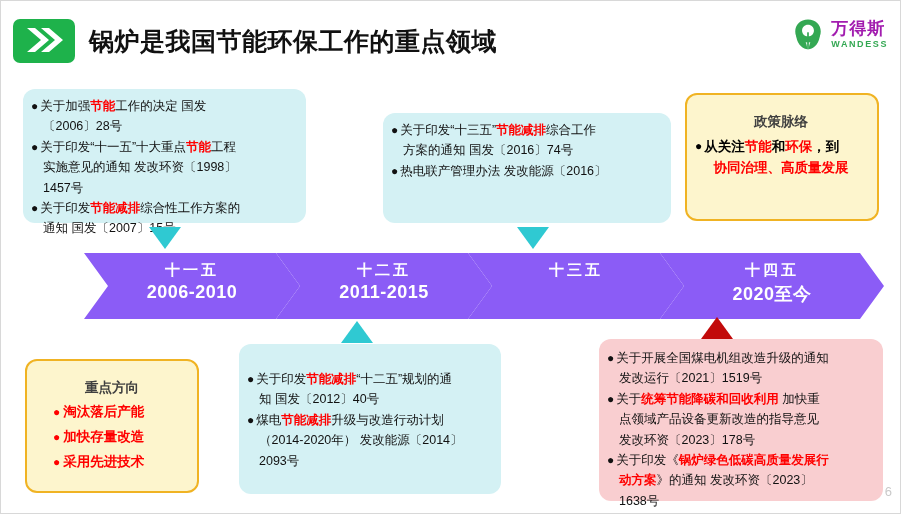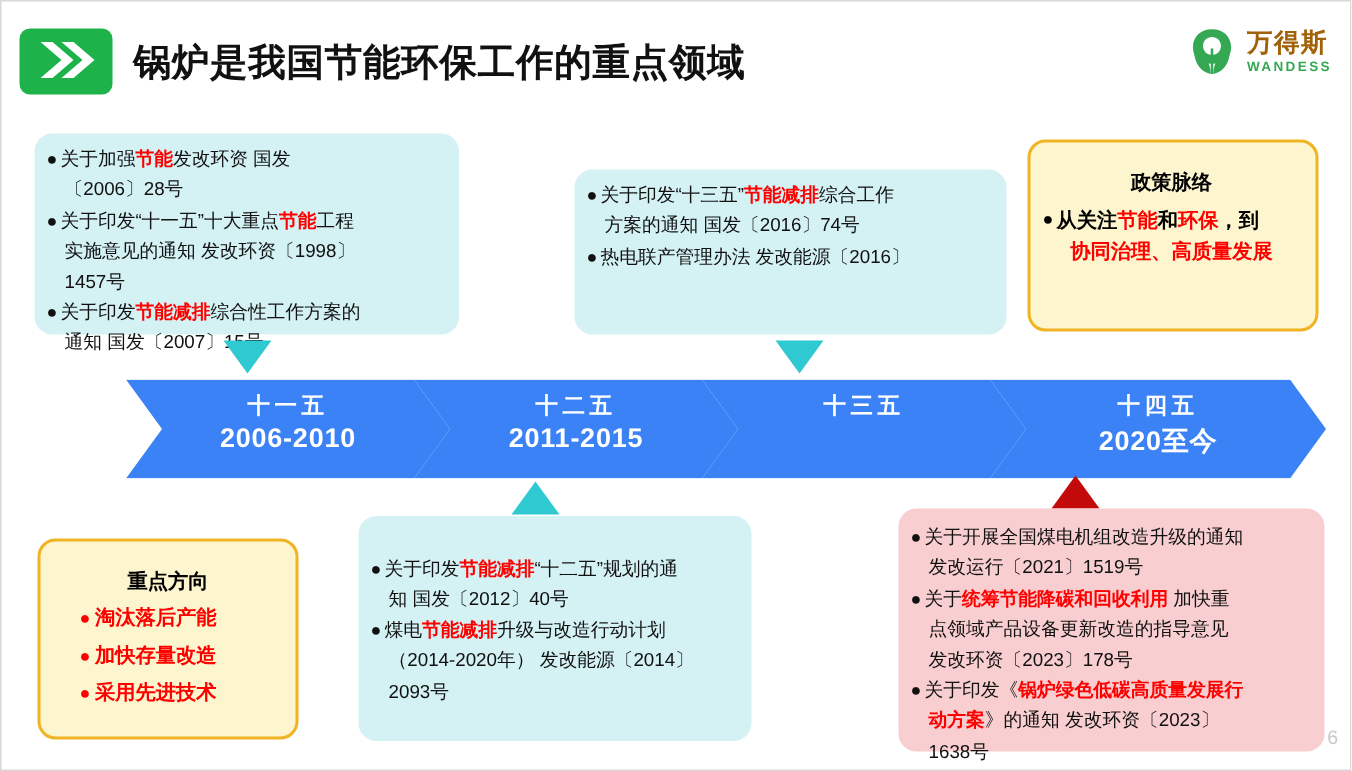--- a/index.html
+++ b/index.html
@@ -19,55 +19,55 @@
     position:absolute;left:88px;top:24px;
     font-size:25px;font-weight:bold;color:#111;letter-spacing:.5px;
     white-space:nowrap;
   }
   #logo{
     position:absolute;right:12px;top:12px;height:42px;
     display:flex;align-items:center;gap:6px;
   }
   #logo .mark{width:34px;height:34px;flex:0 0 34px;}
   #logo .words{display:flex;flex-direction:column;line-height:1;}
-  #logo .cn{font-size:17px;font-weight:bold;color:#a16207;letter-spacing:1px;}
+  #logo .cn{font-size:17px;font-weight:bold;color:#a21caf;letter-spacing:1px;}
   #logo .en{font-size:9px;font-weight:bold;color:#34a853;letter-spacing:1.6px;margin-top:3px;}
 
   
   .box{position:absolute;box-sizing:border-box;border-radius:12px;}
   .box.cyan{background:#d4f1f4;}
   .box.yellow{background:#fdf5cd;border:2px solid #f0b323;}
   .box.pink{background:#f9ced0;}
 
   .lines{font-size:12.5px;line-height:1.55;color:#111;}
   .li{display:flex;align-items:flex-start;margin-bottom:1px;}
   .li .dot{flex:0 0 auto;margin-right:2px;font-size:12px;line-height:1.55;}
   .li .txt{flex:1 1 auto;}
   .red{color:#ff0000;font-weight:bold;}
-  .boxtitle{text-align:center;font-size:13.5px;color:#000000;font-weight:bold;margin-bottom:6px;}
+  .boxtitle{text-align:center;font-size:13.5px;color:#404040;font-weight:bold;margin-bottom:6px;}
 
   
   #box-115{left:22px;top:88px;width:283px;height:134px;padding:8px 10px 6px 8px;}
   #box-135{left:382px;top:112px;width:288px;height:110px;padding:8px 10px 6px 8px;}
   #box-policy{left:684px;top:92px;width:194px;height:128px;padding:18px 10px 6px 8px;}
   #box-focus{left:24px;top:358px;width:174px;height:134px;padding:18px 8px 6px 8px;}
   #box-125{left:238px;top:343px;width:262px;height:150px;padding:26px 12px 6px 8px;}
   #box-145{left:598px;top:338px;width:284px;height:162px;padding:10px 10px 6px 8px;}
 
   #box-focus .fl{display:flex;align-items:center;justify-content:flex-start;
     margin:0 0 7px 18px;font-size:13.5px;font-weight:bold;color:#ff0000;}
   #box-focus .fl .dot{color:#ff0000;margin-right:3px;font-size:12px;}
 
   #box-policy .pl{font-size:13.5px;font-weight:bold;line-height:1.5;}
   #box-policy .pl .l2{display:block;text-align:center;}
 
   
   #timeline{position:absolute;left:83px;top:252px;width:800px;height:66px;}
   .chev{
-    position:absolute;top:0;height:66px;background:#3b82f6;
+    position:absolute;top:0;height:66px;background:#8b5cf6;
     clip-path:polygon(0 0,calc(100% - 24px) 0,100% 50%,calc(100% - 24px) 100%,0 100%,24px 50%);
     color:#fff;text-align:center;
   }
   .chev .n{font-size:15px;font-weight:bold;letter-spacing:3px;margin-top:8px;}
   .chev .y{font-size:18px;font-weight:bold;letter-spacing:.5px;margin-top:2px;}
 
   
   .tri{position:absolute;width:0;height:0;}
   .tri.down{border-left:16px solid transparent;border-right:16px solid transparent;border-top:22px solid #2fc9d2;}
   .tri.up-cyan{border-left:16px solid transparent;border-right:16px solid transparent;border-bottom:22px solid #2fc9d2;}
@@ -98,21 +98,21 @@
     <div class="words">
       <span class="cn">万得斯</span>
       <span class="en">WANDESS</span>
     </div>
   </div>
 
   <div class="box cyan" id="box-115">
     <div class="lines">
         <div class="li">
           <span class="dot">●</span>
-          <span class="txt"><span class="">关于加强</span><span class="red">节能</span><span class="">发改环资  国发</span></span>
+          <span class="txt"><span class="">关于加强</span><span class="red">节能</span><span class="">工作的决定  国发</span></span>
         </div>
         <div class="li">
           <span class="dot">&nbsp;&nbsp;&nbsp;</span>
           <span class="txt"><span class="">〔2006〕28号</span></span>
         </div>
         <div class="li">
           <span class="dot">●</span>
           <span class="txt"><span class="">关于印发“十一五”十大重点</span><span class="red">节能</span><span class="">工程</span></span>
         </div>
         <div class="li">

